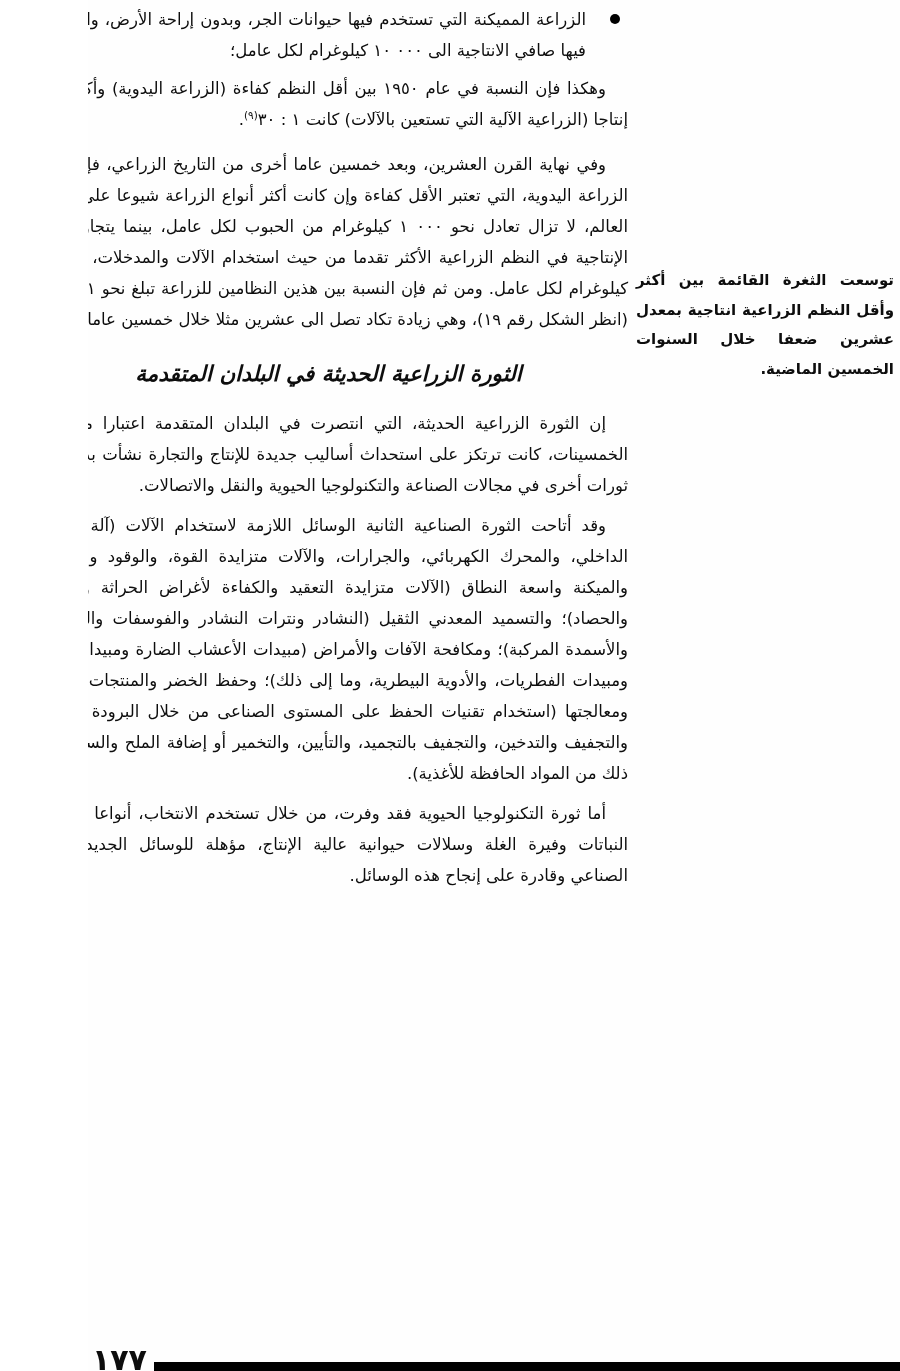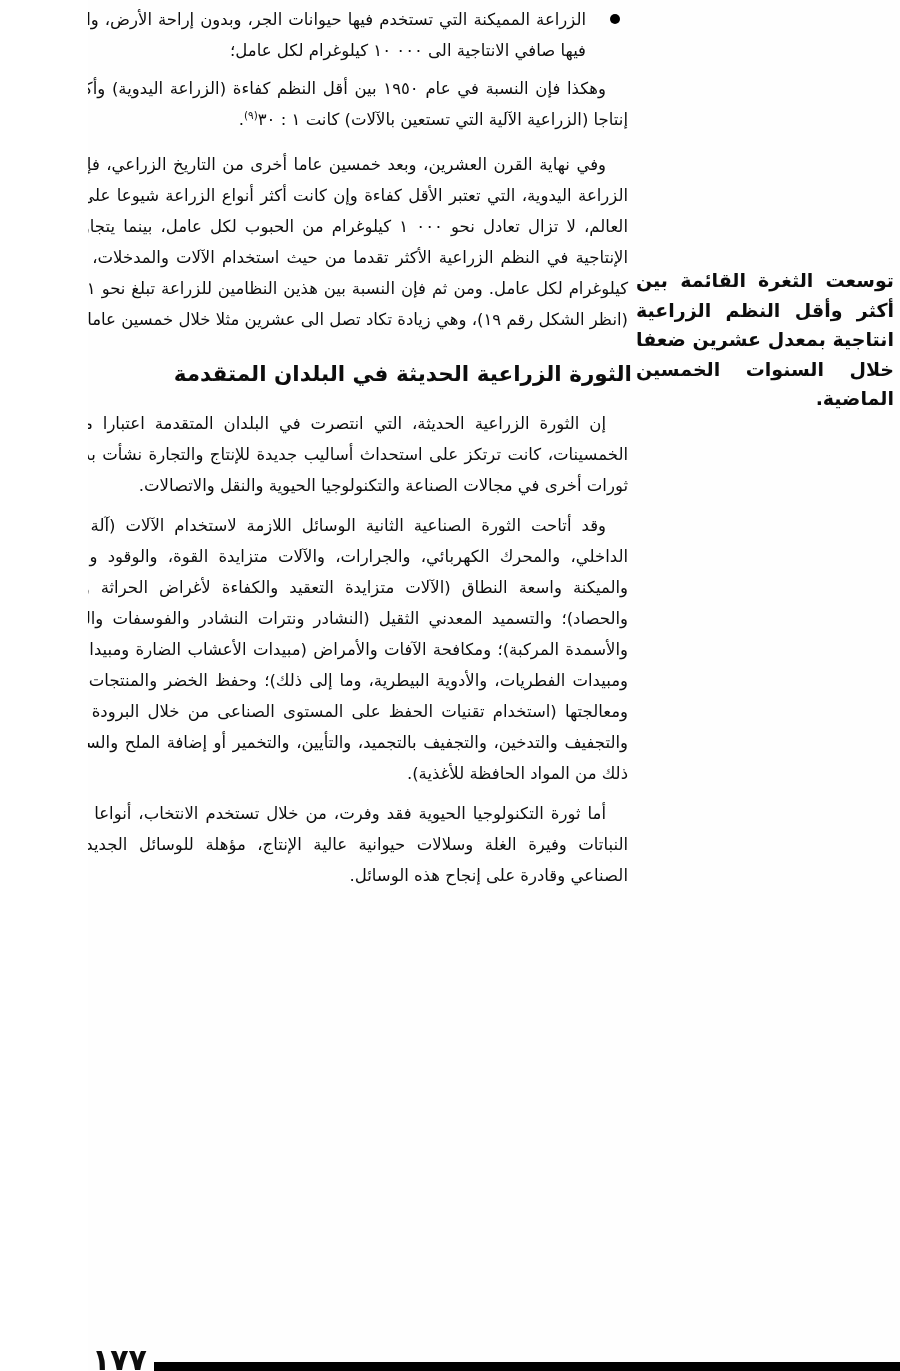--- a/index.html
+++ b/index.html
@@ -47,29 +47,30 @@
   .para-ratio { margin-bottom: 14px; }
   .fn {
     font-size: 10.5px;
     vertical-align: super;
     line-height: 0;
   }
   .heading {
     margin: 24px 0 19px 0;
     font-size: 21.5px;
     font-weight: bold;
-    text-align: right;
+    text-align: center;
     line-height: 30px;
+    font-style: italic;
   }
   .margin-note {
     position: absolute;
     top: 266px;
     right: 6px;
     width: 258px;
-    font-size: 19px;
+    font-size: 15px;
     font-weight: bold;
     line-height: 29.5px;
     text-align: justify;
   }
   .page-number {
     position: absolute;
     left: 4px;
     bottom: -6px;
     font-size: 30px;
     font-weight: bold;

